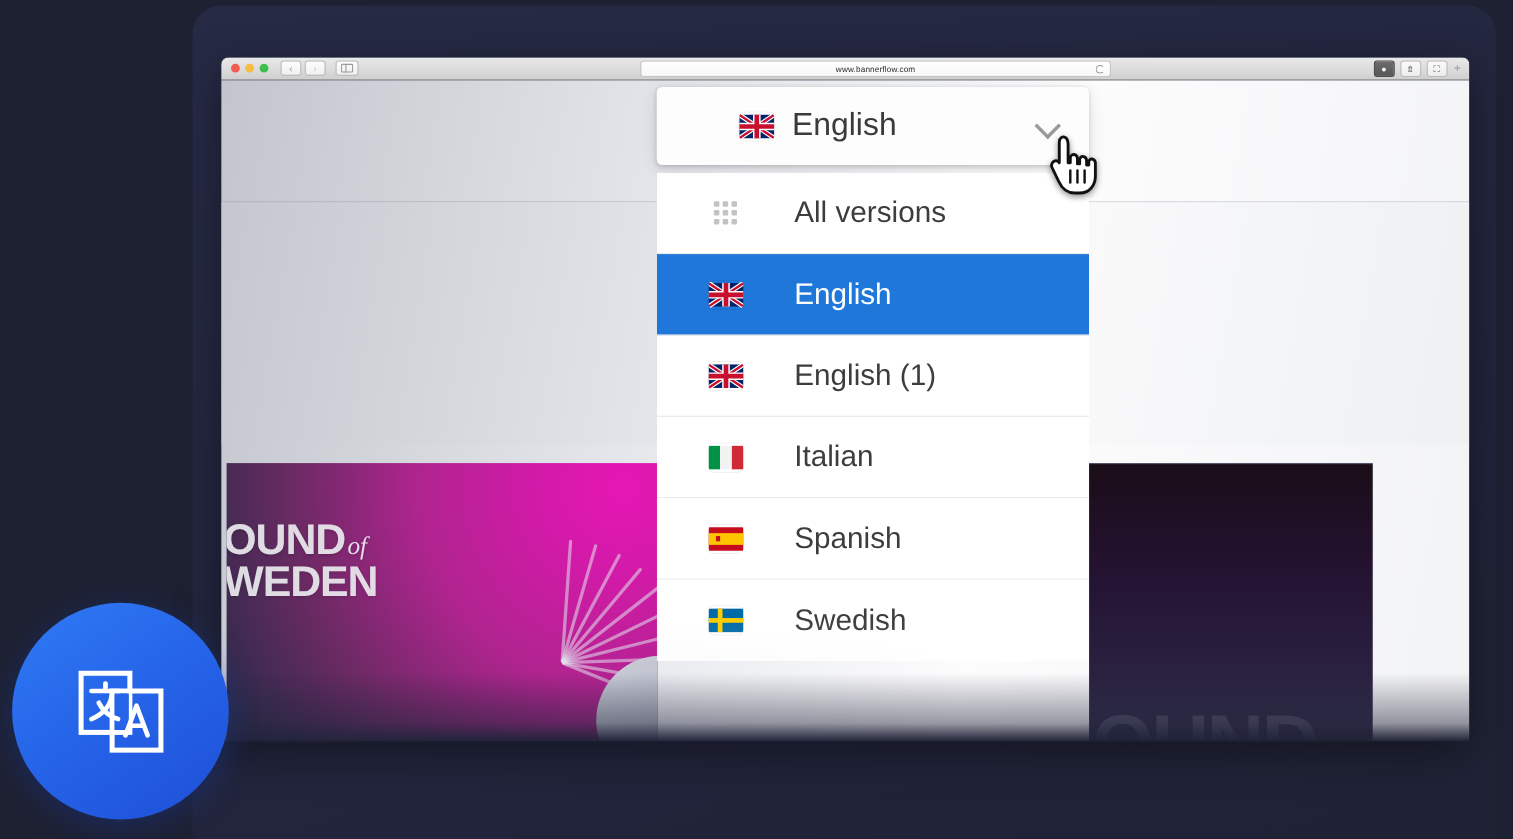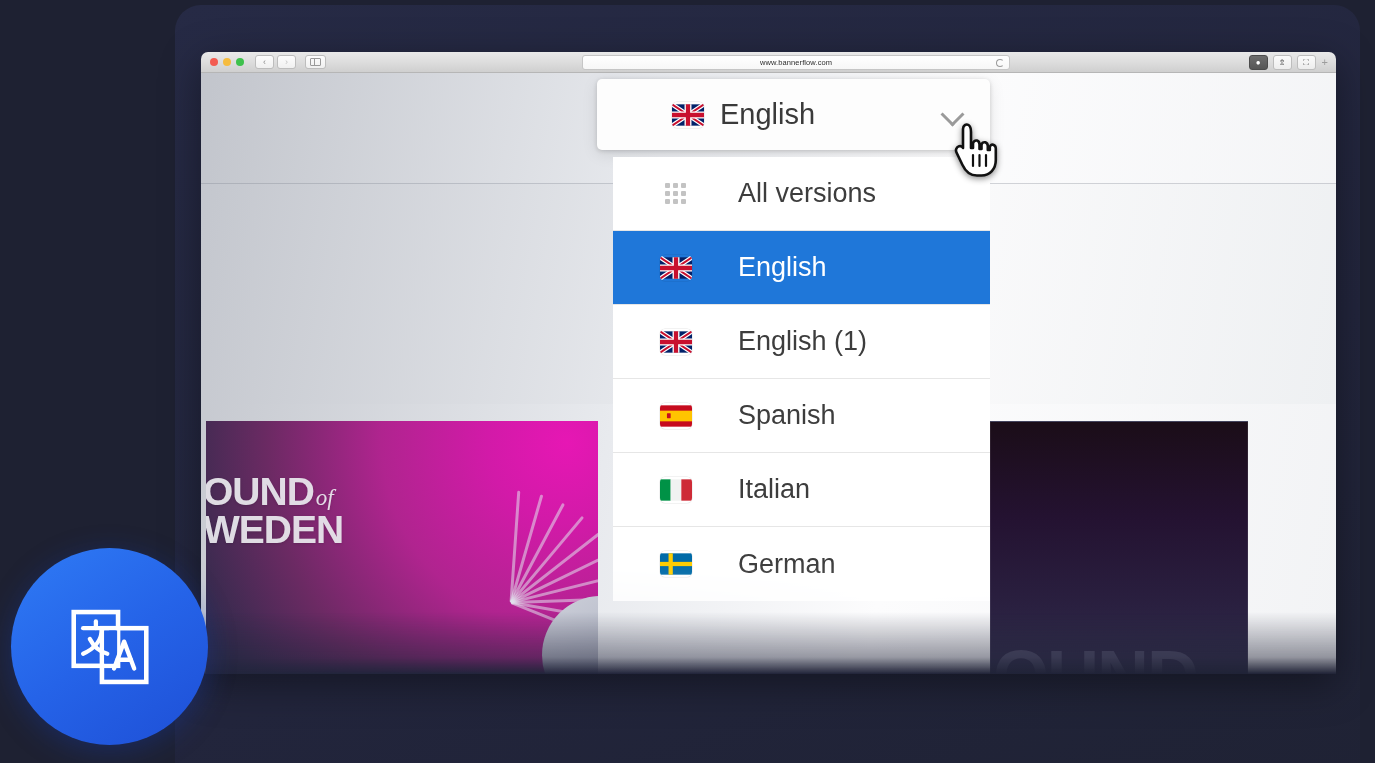--- a/index.html
+++ b/index.html
@@ -237,21 +237,20 @@
 
   .dd-list {
     margin-top: 7px;
     background: #ffffff;
     box-shadow: 0 2px 6px rgba(0,0,0,.14), 0 8px 26px rgba(0,0,0,.10);
     overflow: hidden;
     -webkit-mask-image: linear-gradient(to bottom,
         #000 0px, #000 405px, rgba(0,0,0,.70) 470px, rgba(0,0,0,.18) 530px, rgba(0,0,0,0) 568px);
     mask-image: linear-gradient(to bottom,
         #000 0px, #000 405px, rgba(0,0,0,.70) 470px, rgba(0,0,0,.18) 530px, rgba(0,0,0,0) 568px);
-    margin-left: 16px;
   }
   .dd-item {
     height: 74px;
     display: flex; align-items: center;
     border-bottom: 1px solid #e6e6e6;
     background: #ffffff;
     position: relative;
   }
   .dd-item:last-child { border-bottom: none; }
   .dd-item .icon-slot {
@@ -448,53 +447,53 @@
           </span>
         </span>
         <span class="label">English (1)</span>
       </div>
 
 
       <div class="dd-item">
         <span class="icon-slot">
           <span class="flag">
             <svg viewBox="0 0 60 40">
+              <rect width="20" height="40" x="0" fill="#009246"></rect>
+              <rect width="20" height="40" x="20" fill="#F1F2F1"></rect>
+              <rect width="20" height="40" x="40" fill="#CE2B37"></rect>
+            </svg>
+          </span>
+        </span>
+        <span class="label">Italian</span>
+      </div>
+
+      <div class="dd-item">
+        <span class="icon-slot">
+          <span class="flag">
+            <svg viewBox="0 0 60 40">
               <rect width="60" height="40" fill="#C60B1E"></rect>
               <rect width="60" height="20" y="10" fill="#FFC400"></rect>
               <rect width="7" height="9" x="13" y="15" fill="#C60B1E" rx="1"></rect>
             </svg>
           </span>
         </span>
         <span class="label">Spanish</span>
-      </div>
-
-      <div class="dd-item">
-        <span class="icon-slot">
-          <span class="flag">
-            <svg viewBox="0 0 60 40">
-              <rect width="20" height="40" x="0" fill="#009246"></rect>
-              <rect width="20" height="40" x="20" fill="#F1F2F1"></rect>
-              <rect width="20" height="40" x="40" fill="#CE2B37"></rect>
-            </svg>
-          </span>
-        </span>
-        <span class="label">Italian</span>
       </div>
 
       <div class="dd-item">
         <span class="icon-slot">
           <span class="flag">
             <svg viewBox="0 0 60 40">
               <rect width="60" height="40" fill="#006AA7"></rect>
               <rect width="60" height="8" y="16" fill="#FECC00"></rect>
               <rect width="8" height="40" x="16" fill="#FECC00"></rect>
             </svg>
           </span>
         </span>
-        <span class="label">German</span>
+        <span class="label">Swedish</span>
       </div>
 
     </div>
   </div>
 
   <div class="cursor">
     <svg viewBox="0 0 56 58">
       <path d="M13,7 C13,3.5 16,1.5 18.5,3 C20.5,4.2 21,7 21,10 L21,26
                L23,26 L23,22 C23,19.5 25,18 27,18.6 C28.6,19.1 29.5,20.6 29.5,22.5 L29.5,27
                L31.5,27 L31.5,23.5 C31.5,21.2 33.3,19.8 35.2,20.3 C36.8,20.8 37.8,22.2 37.8,24 L37.8,28

